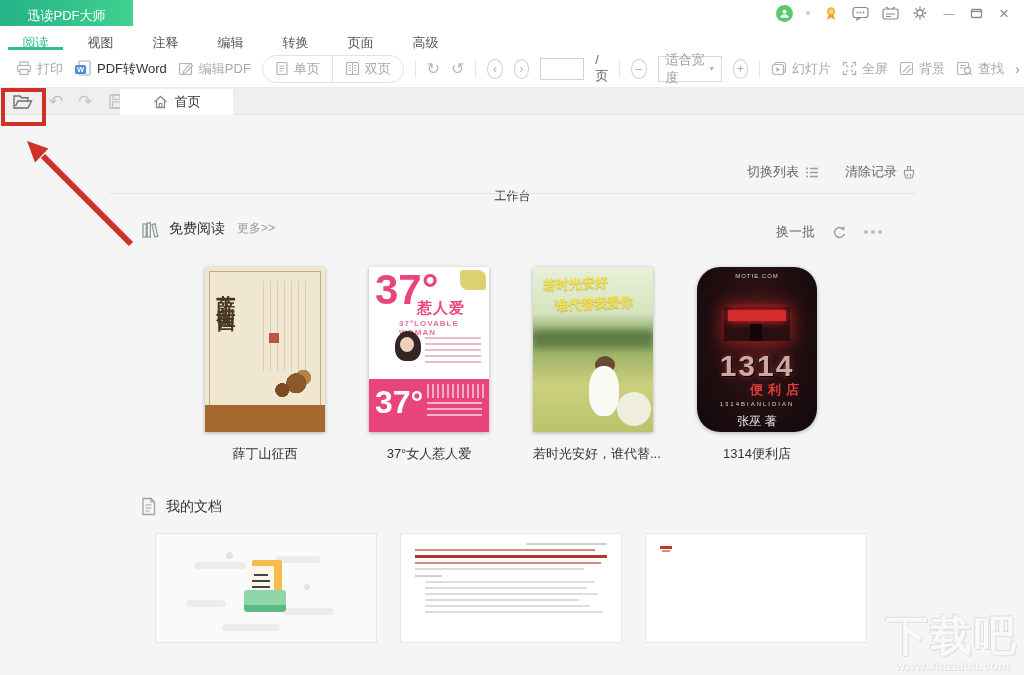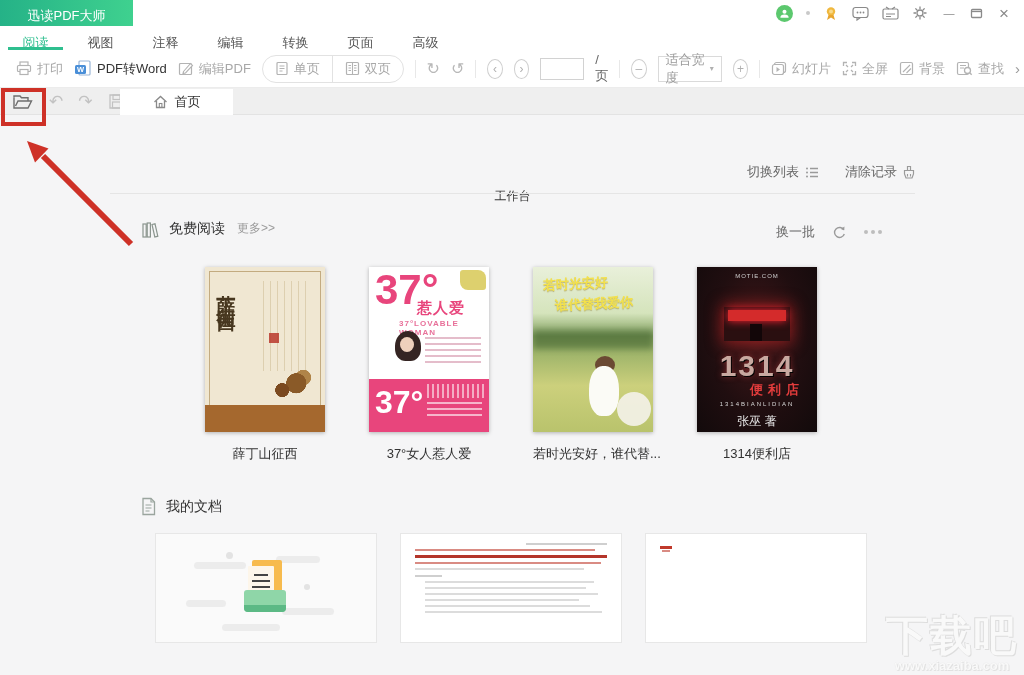--- a/index.html
+++ b/index.html
@@ -89,21 +89,21 @@
     background:repeating-linear-gradient(rgba(255,255,255,.6) 0 2px,transparent 2px 6px); }
   
   .c3 { background:linear-gradient(180deg,#e9f0da 0%,#d5e4bc 28%,#7f9e5c 42%,#9eb46a 52%,#ccd07c 72%,#b9c36c 100%); }
   .c3 .trees { position:absolute; left:0; right:0; top:38%; height:12%; background:rgba(52,82,36,.45); filter:blur(3px); }
   .c3 .l1 { position:absolute; left:10px; top:8px; font-size:13px; font-weight:bold; color:#f3e14b; transform:rotate(-3deg); text-shadow:0 1px 1px rgba(120,90,0,.4); white-space:nowrap; }
   .c3 .l2 { position:absolute; left:22px; top:28px; font-size:13px; font-weight:bold; color:#f3e14b; transform:rotate(-3deg); text-shadow:0 1px 1px rgba(120,90,0,.4); white-space:nowrap; }
   .c3 .girl { position:absolute; right:34px; bottom:16px; width:30px; height:50px; background:#fbfbf6; border-radius:45% 45% 42% 42%; }
   .c3 .ghair { position:absolute; right:38px; bottom:58px; width:20px; height:18px; border-radius:50%; background:#6b4a33; }
   .c3 .umb { position:absolute; right:2px; bottom:6px; width:34px; height:34px; border-radius:50%; background:#f4f2ea; opacity:.9; }
   
-  .c4 { background:radial-gradient(ellipse at 50% 42%, #43181a 0%, #200e10 55%, #120a0b 100%); }
+  .c4 { background:radial-gradient(ellipse at 50% 42%, #43181a 0%, #200e10 55%, #120a0b 100%);border-radius:23px; }
   .c4 .logo { position:absolute; left:50%; transform:translateX(-50%); top:6px; font-size:6px; letter-spacing:1px; color:#cfcfcf; }
   .c4 .store { position:absolute; left:50%; transform:translateX(-50%); top:40px; width:66px; height:34px; background:#2a0f10; box-shadow:0 0 16px 2px rgba(230,40,40,.55); }
   .c4 .sign { position:absolute; left:4px; right:4px; top:3px; height:11px; background:#d42b2b; box-shadow:0 0 8px #f23; }
   .c4 .door { position:absolute; left:26px; bottom:0; width:12px; height:17px; background:#120608; }
   .c4 .num { position:absolute; left:0; right:0; top:82px; text-align:center; font-size:30px; font-weight:bold; letter-spacing:2px; color:#c9a9a0; text-shadow:1px 1px 0 #000, 0 0 6px rgba(200,60,60,.6); }
   .c4 .btitle { position:absolute; left:0; right:0; top:114px; text-align:center; font-size:13px; font-weight:bold; letter-spacing:5px; color:#e23c3c;padding-left:40px; }
   .c4 .sub { position:absolute; left:0; right:0; top:134px; text-align:center; font-size:6px; letter-spacing:2px; color:#d8d8d8; }
   .c4 .auth { position:absolute; left:0; right:0; top:146px; text-align:center; font-size:12px; color:#e8e8e8; }
   
   .mydocs-head { position:absolute; left:140px; top:497px; display:flex; align-items:center; }

